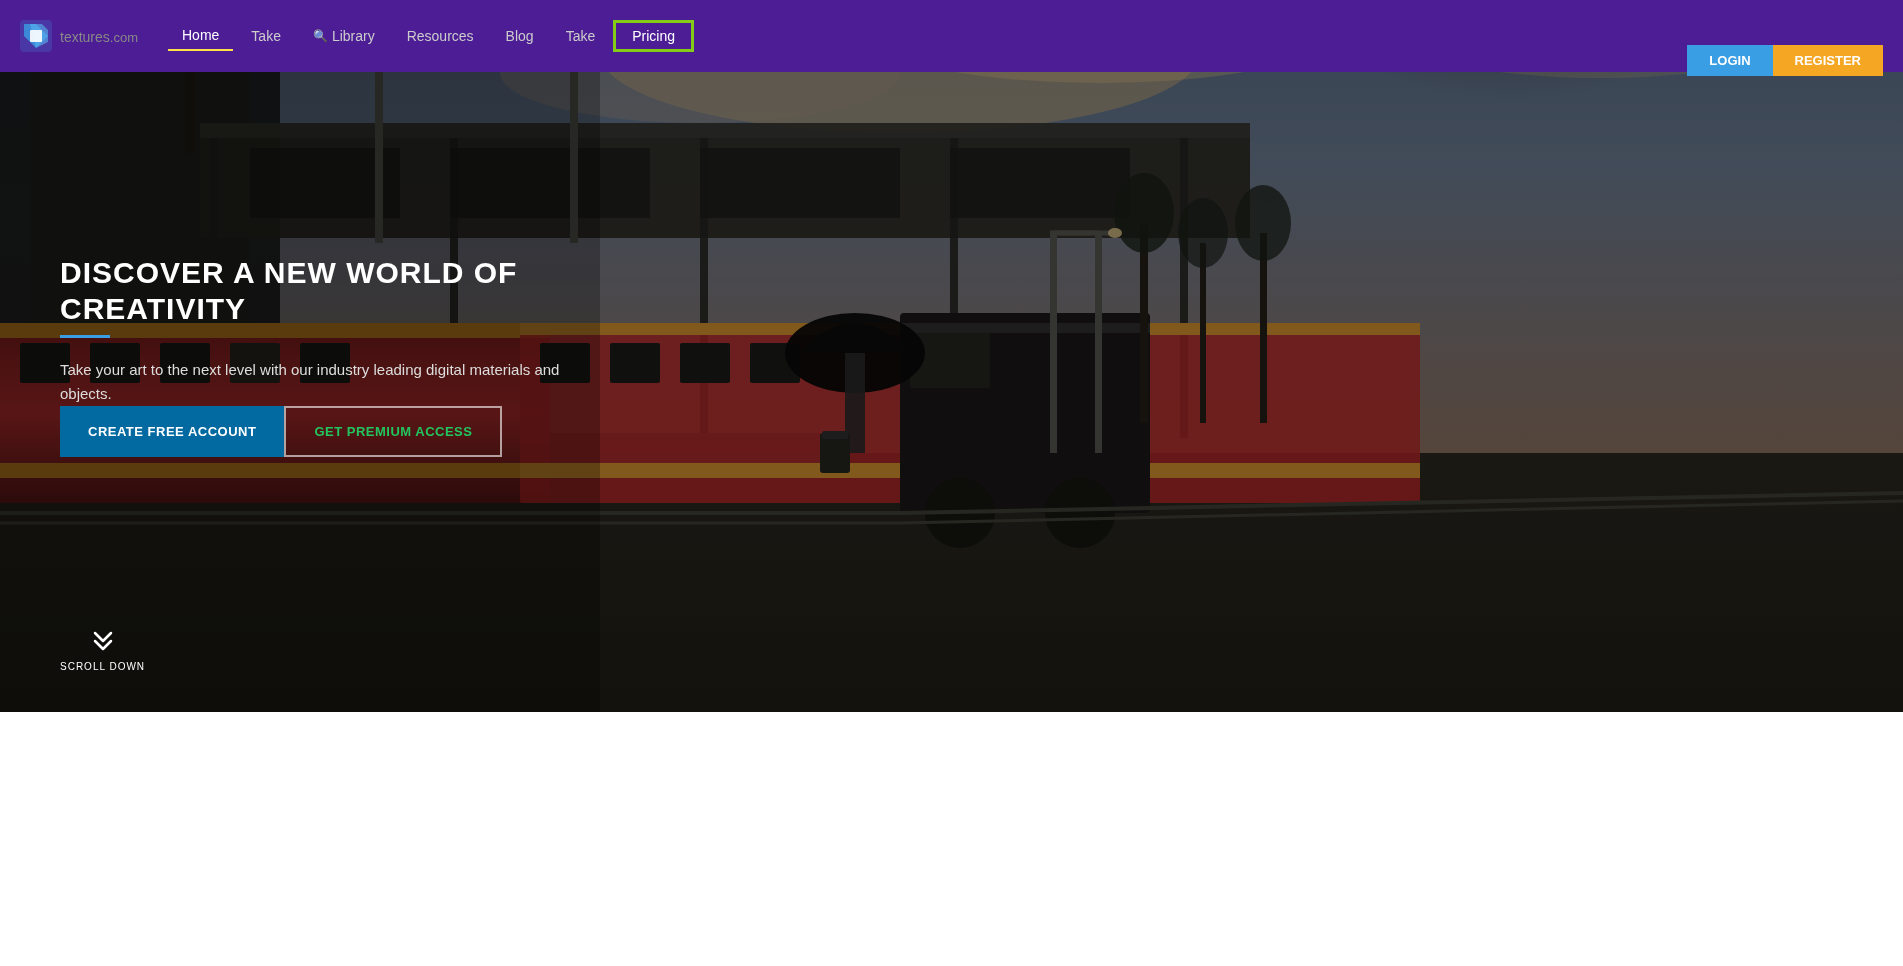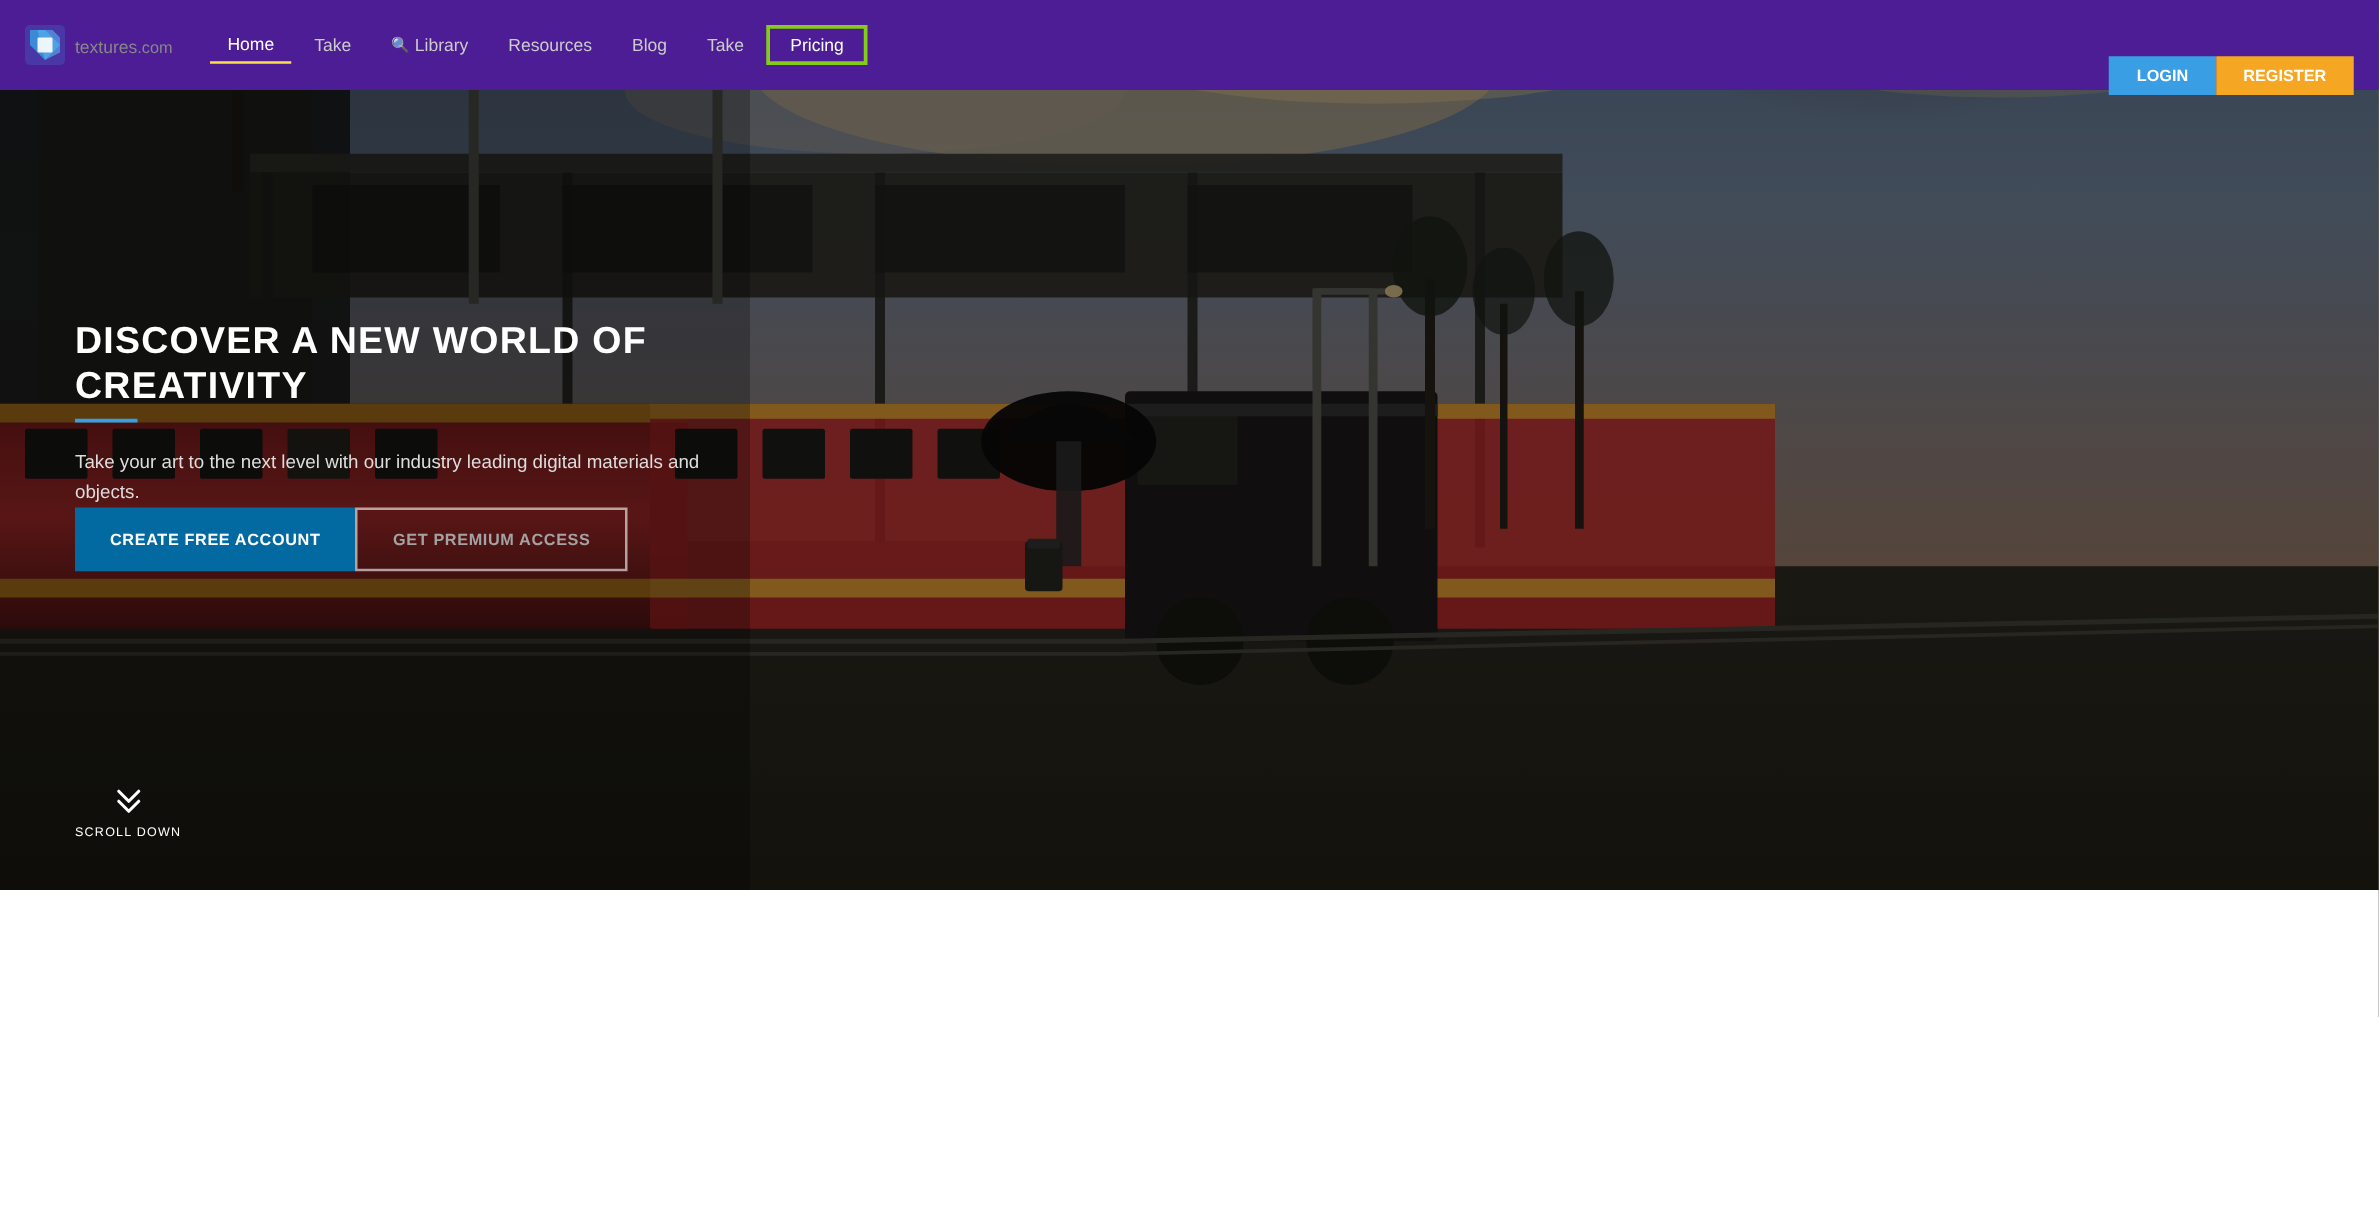--- a/index.html
+++ b/index.html
@@ -160,21 +160,21 @@
       border: none;
       padding: 16px 28px;
       font-size: 13px;
       font-weight: bold;
       text-transform: uppercase;
       cursor: pointer;
       letter-spacing: 0.5px;
     }
     .btn-premium {
       background: transparent;
-      color: #a3a3a3;
+      color: #22c55e;
       border: 2px solid rgba(255,255,255,0.6);
       padding: 16px 28px;
       font-size: 13px;
       font-weight: bold;
       text-transform: uppercase;
       cursor: pointer;
       letter-spacing: 0.5px;
     }
 
     

